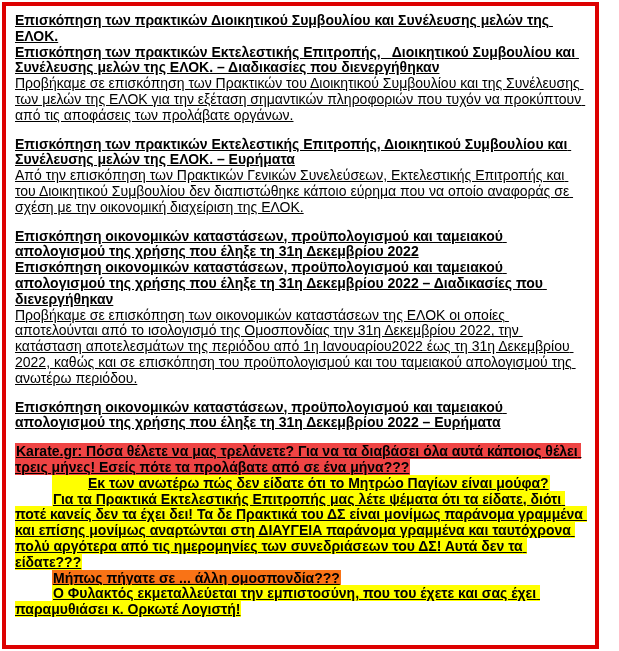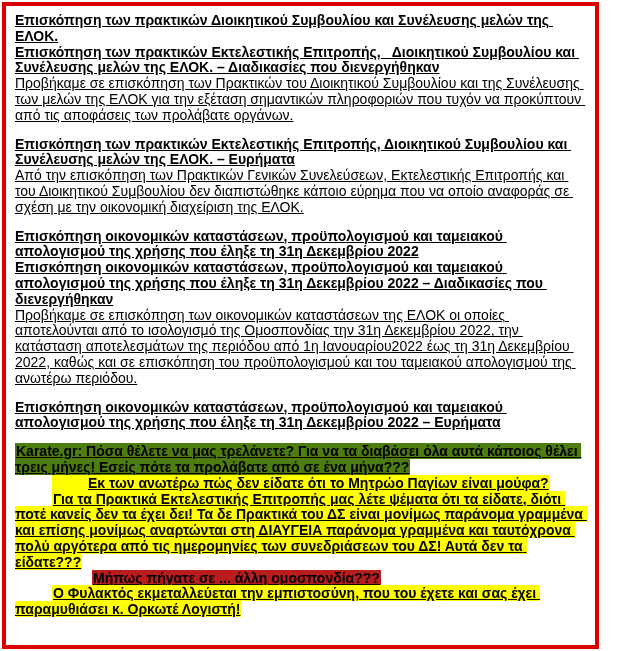--- a/index.html
+++ b/index.html
@@ -70,19 +70,19 @@
       <div class="report-section">
         <p class="section-heading">Επισκόπηση οικονομικών καταστάσεων, προϋπολογισμού και ταμειακού απολογισμού της χρήσης που έληξε τη 31η Δεκεμβρίου 2022</p>
         <p class="section-heading">Επισκόπηση οικονομικών καταστάσεων, προϋπολογισμού και ταμειακού απολογισμού της χρήσης που έληξε τη 31η Δεκεμβρίου 2022 – Διαδικασίες που διενεργήθηκαν</p>
         <p class="section-body">Προβήκαμε σε επισκόπηση των οικονομικών καταστάσεων της ΕΛΟΚ οι οποίες αποτελούνται από το ισολογισμό της Ομοσπονδίας την 31η Δεκεμβρίου 2022, την κατάσταση αποτελεσμάτων της περιόδου από 1η Ιανουαρίου2022 έως τη 31η Δεκεμβρίου 2022, καθώς και σε επισκόπηση του προϋπολογισμού και του ταμειακού απολογισμού της ανωτέρω περιόδου.</p>
       </div>
       <div class="report-section">
         <p class="section-heading">Επισκόπηση οικονομικών καταστάσεων, προϋπολογισμού και ταμειακού απολογισμού της χρήσης που έληξε τη 31η Δεκεμβρίου 2022 – Ευρήματα</p>
       </div>
     </div>
   <div class="commentary">
-      <p class="comment-paragraph"><span class="hl" style="background: #4d7c0f;">Karate.gr: Πόσα θέλετε να μας τρελάνετε? Για να τα διαβάσει όλα αυτά κάποιος θέλει τρεις μήνες! Εσείς πότε τα προλάβατε από σε ένα μήνα???</span></p>
+      <p class="comment-paragraph"><span class="hl" style="background: #ef4444;">Karate.gr: Πόσα θέλετε να μας τρελάνετε? Για να τα διαβάσει όλα αυτά κάποιος θέλει τρεις μήνες! Εσείς πότε τα προλάβατε από σε ένα μήνα???</span></p>
       <p class="comment-paragraph indent"><span class="hl" style="background: rgb(255, 255, 0); padding-left: 36px;">Εκ των ανωτέρω πώς δεν είδατε ότι το Μητρώο Παγίων είναι μούφα?</span></p>
       <p class="comment-paragraph indent"><span class="hl" style="background: rgb(255, 255, 0);">Για τα Πρακτικά Εκτελεστικής Επιτροπής μας λέτε ψέματα ότι τα είδατε, διότι ποτέ κανείς δεν τα έχει δει! Τα δε Πρακτικά του ΔΣ είναι μονίμως παράνομα γραμμένα και επίσης μονίμως αναρτώνται στη ΔΙΑΥΓΕΙΑ παράνομα γραμμένα και ταυτόχρονα πολύ αργότερα από τις ημερομηνίες των συνεδριάσεων του ΔΣ! Αυτά δεν τα είδατε???</span></p>
-      <p class="comment-paragraph indent"><span class="hl" style="background: #b91c1c; margin-left: 40px;">Μήπως πήγατε σε ... άλλη ομοσπονδία???</span></p>
+      <p class="comment-paragraph indent"><span class="hl" style="background: #f97316;">Μήπως πήγατε σε ... άλλη ομοσπονδία???</span></p>
       <p class="comment-paragraph indent"><span class="hl" style="background: rgb(255, 255, 0);">Ο Φυλακτός εκμεταλλεύεται την εμπιστοσύνη, που του έχετε και σας έχει παραμυθιάσει κ. Ορκωτέ Λογιστή!</span></p>
     </div>
 </div>
 
 </body></html>

